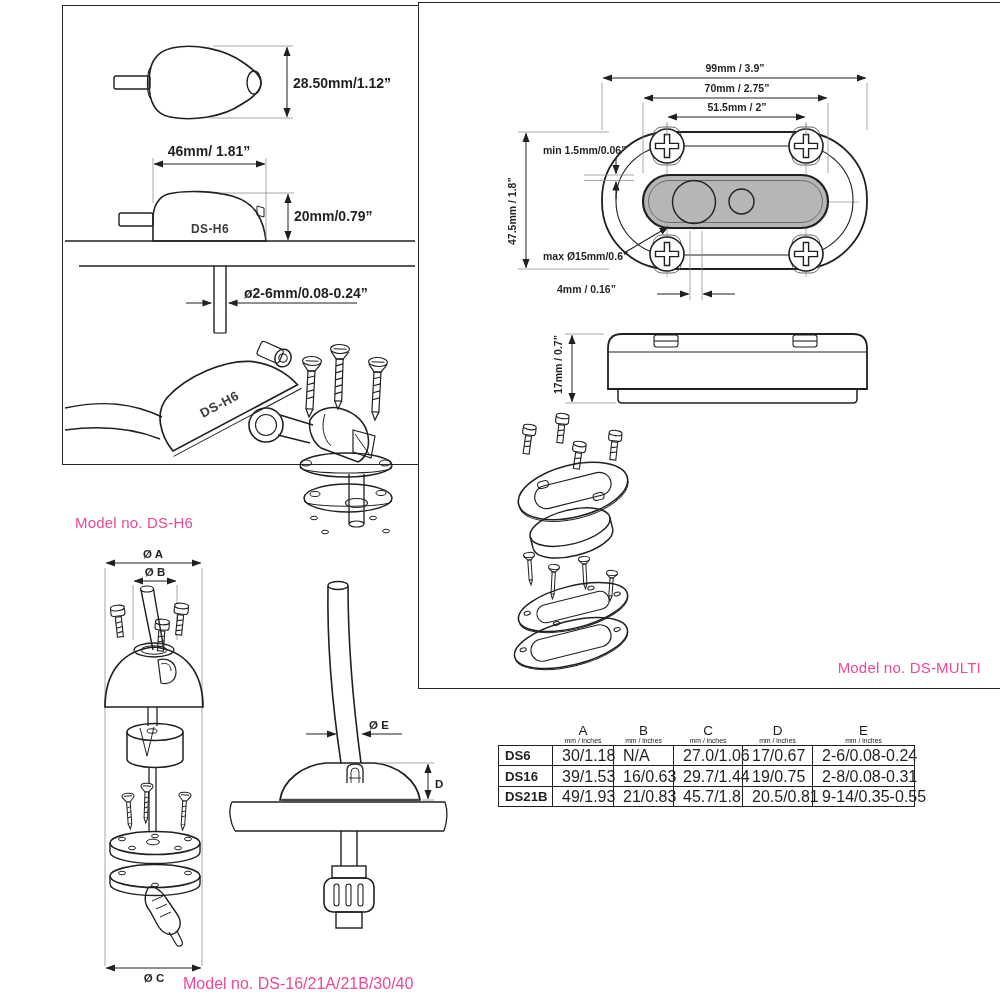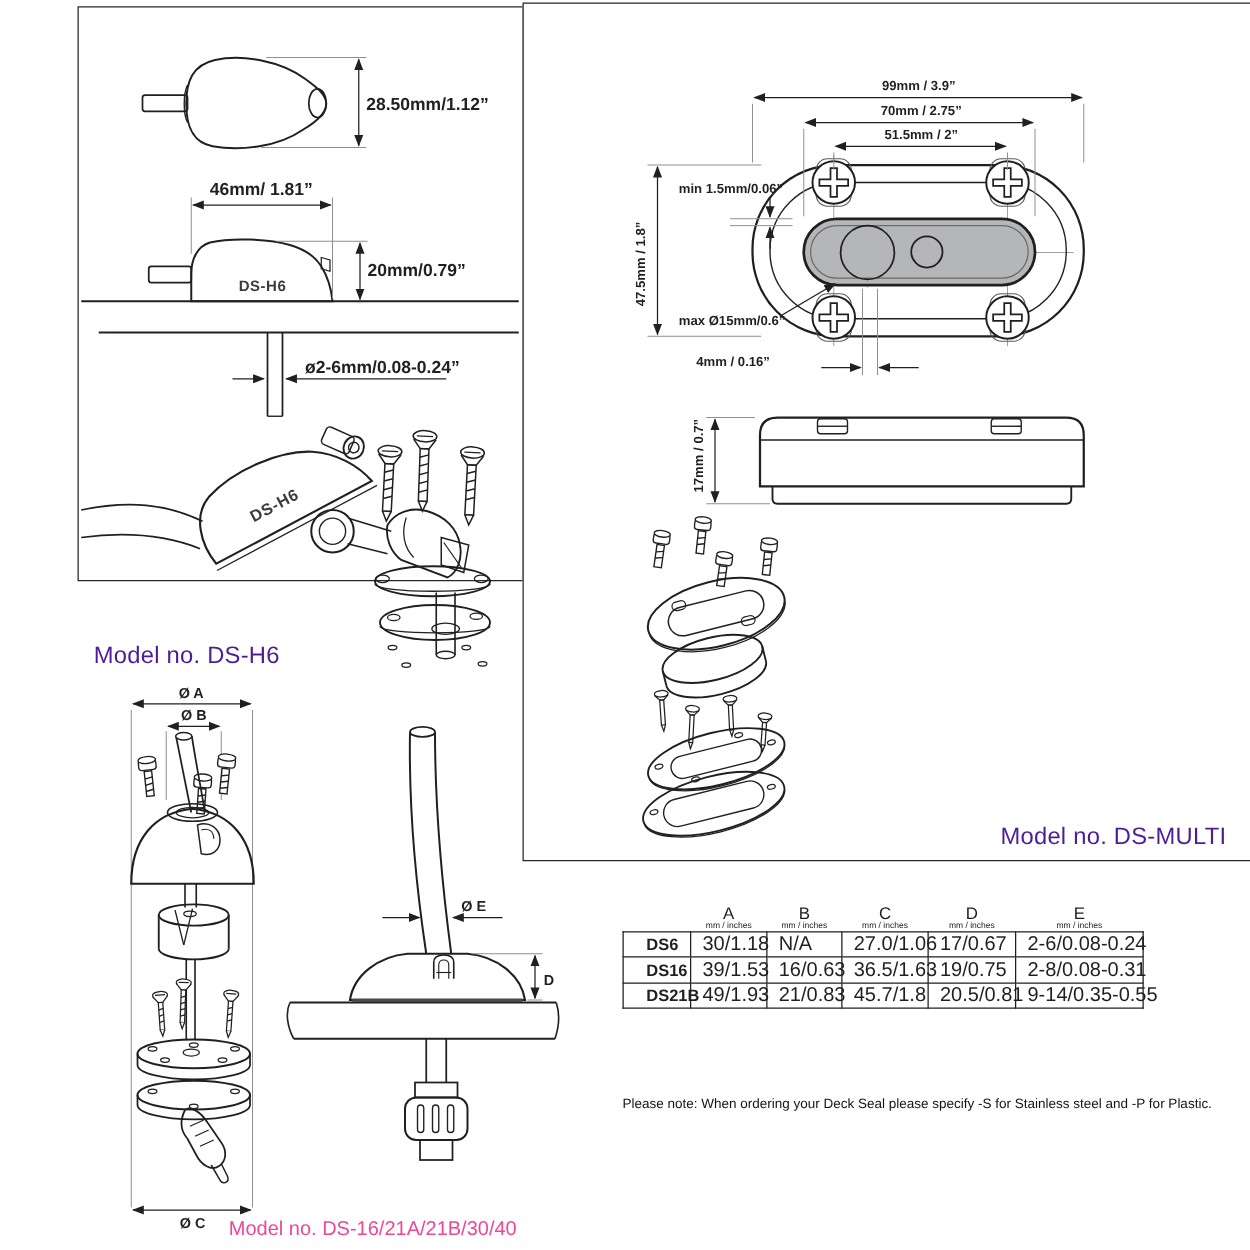--- a/index.html
+++ b/index.html
@@ -2,37 +2,37 @@
 <html><head>
 <meta charset="utf-8">
 <style>
   html,body { margin:0; padding:0; background:#ffffff; }
   #canvas {
     position:relative; width:1000px; height:1000px; background:#ffffff;
     font-family:"Liberation Sans", sans-serif; color:#231f20; overflow:hidden;
   }
   .panel { position:absolute; border:1.7px solid #262626; background:#fff; box-sizing:border-box; }
   .panel svg { position:absolute; left:0; top:0; }
-  .model-label { position:absolute; font-size:19px; font-weight:500; color:#4c1d95; letter-spacing:.2px; }
+  .model-label { position:absolute; font-size:15px; font-weight:500; color:#ec4899; letter-spacing:.2px; }
   svg text { font-family:"Liberation Sans", sans-serif; fill:#231f20; }
   .d1 { font-size:14px;   font-weight:600; }
   .d2 { font-size:10.5px; font-weight:600; }
   .d3 { font-size:11.5px; font-weight:600; }
   .plabel  { font-size:12px; font-weight:700; fill:#3c3c3c; letter-spacing:.4px; }
   .plabel2 { font-size:13px; font-weight:700; fill:#3c3c3c; letter-spacing:.6px; }
 
   
   #spec-table { position:absolute; left:498px; top:724px; width:416px; }
   #spec-table table { border-collapse:collapse; table-layout:fixed; width:416px; }
   #spec-table .head th { border:none; text-align:center; vertical-align:bottom; padding:0; font-weight:400; }
   .col-letter { font-size:13.5px; line-height:13px; font-weight:400; color:#1c1c1c; }
   .col-unit   { font-size:6.8px;  line-height:8px;  font-weight:400; color:#1c1c1c; }
   #spec-table td { border:1.8px solid #1f1f1f; height:19.4px; padding:0 2px 0 9px;
                    font-size:16px; line-height:13px; text-align:left; white-space:nowrap; }
-  #spec-table td.rowlabel { font-weight:700; padding-left:18px; font-size:13.2px;margin-left:37px; }
+  #spec-table td.rowlabel { font-weight:700; padding-left:6px; font-size:13.2px;margin-left:37px; }
   #note { position:absolute; left:498px; top:874px; width:480px; font-size:10.8px; line-height:1.75; color:#141414; }
   #note .nowrap { white-space:nowrap; display:block; }
   #label-ds-range { position:absolute; left:183px; top:975px; width:300px; text-align:left;
                     font-size:16px; font-weight:500; color:#ec4899; }
 </style>
 </head>
 <body>
 
 <div id="canvas">
 
@@ -607,33 +607,32 @@
         <td>30/1.18</td>
         <td>N/A</td>
         <td>27.0/1.06</td>
         <td>17/0.67</td>
         <td>2-6/0.08-0.24</td>
       </tr>
       <tr>
         <td class="rowlabel">DS16</td>
         <td>39/1.53</td>
         <td>16/0.63</td>
-        <td>36.5/1.63</td>
+        <td>29.7/1.44</td>
         <td>19/0.75</td>
         <td>2-8/0.08-0.31</td>
       </tr>
       <tr>
         <td class="rowlabel">DS21B</td>
         <td>49/1.93</td>
         <td>21/0.83</td>
         <td>45.7/1.8</td>
         <td>20.5/0.81</td>
         <td>9-14/0.35-0.55</td>
       </tr>
     </tbody>
       </table>
   </div>
 
   <div id="note">
-    <span class="nowrap">Please note: When ordering your Deck Seal please specify -S for Stainless steel and -P for Plastic.</span>
   </div>
 
 </div>
 
 </body></html>

